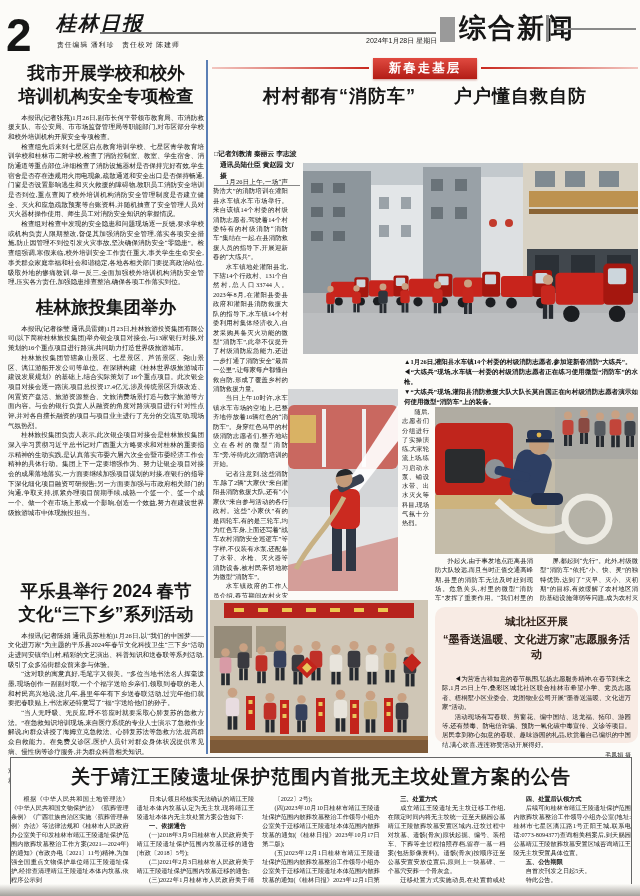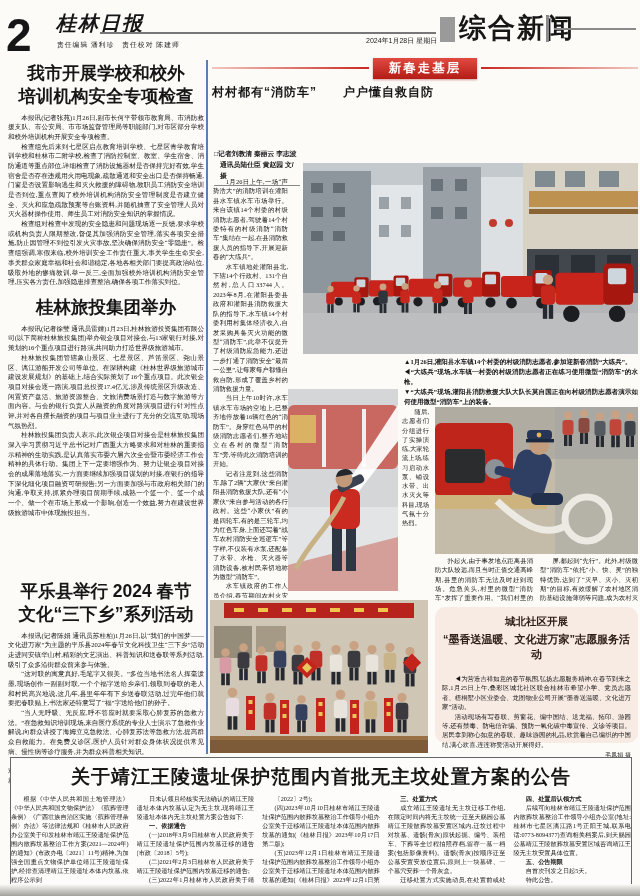--- a/index.html
+++ b/index.html
@@ -28,21 +28,21 @@
   
   .badge-row{left:212px;top:57px;width:426px;height:22px;display:flex;align-items:center;}
   .redline{height:2px;flex:1;}
   .rl-l{background:linear-gradient(to right,#f2c6c0,#c92920);}
   .rl-r{background:linear-gradient(to left,#f2c6c0,#c92920);}
   .badge{position:relative;background:linear-gradient(#e04a40,#b31d16);color:#fff;border-radius:0;
          padding:2px 16px;font-size:12.5px;font-weight:800;letter-spacing:2px;margin:0 4px;box-shadow:0 1px 2px rgba(150,20,10,.4);}
   .badge::before,.badge::after{content:"";position:absolute;top:-4px;width:34px;height:24px;
          background:radial-gradient(closest-side,#f0a9a0,#f6d9d3 70%,transparent);border-radius:50%;z-index:-1;}
   .badge::before{left:-26px;} .badge::after{right:-26px;}
-  .kicker{left:212px;top:84px;width:426px;text-align:left;font-size:12px;font-weight:900;letter-spacing:1px;}
+  .kicker{left:212px;top:84px;width:426px;text-align:center;font-size:18px;font-weight:900;letter-spacing:1px;}
   .headline{left:212px;top:102px;width:426px;text-align:center;font-size:27px;font-weight:900;white-space:nowrap;}
   .byline{left:214px;top:149px;width:86px;font-size:6.8px;font-weight:700;border-bottom:1px solid #888;padding-bottom:3px;line-height:1.6;}
   .colA{left:213px;top:177px;width:75px;height:421px;overflow:hidden;font-size:6.4px;}
   .ncol{left:402px;top:407px;width:27px;height:184px;overflow:hidden;font-size:6.3px;}
   .botc{top:556px;width:98px;height:46px;overflow:hidden;font-size:6.3px;}
   .caps{left:404px;top:357px;width:234px;font-size:6.5px;line-height:1.45;font-family:"Liberation Serif",serif;}
   .caps p{text-align:justify;margin-bottom:1px;font-weight:600;}
   .ph{position:absolute;display:block;}
   
   .pink{left:435px;top:607px;width:203px;height:136px;background:#f8ebe4;border-radius:10px;

